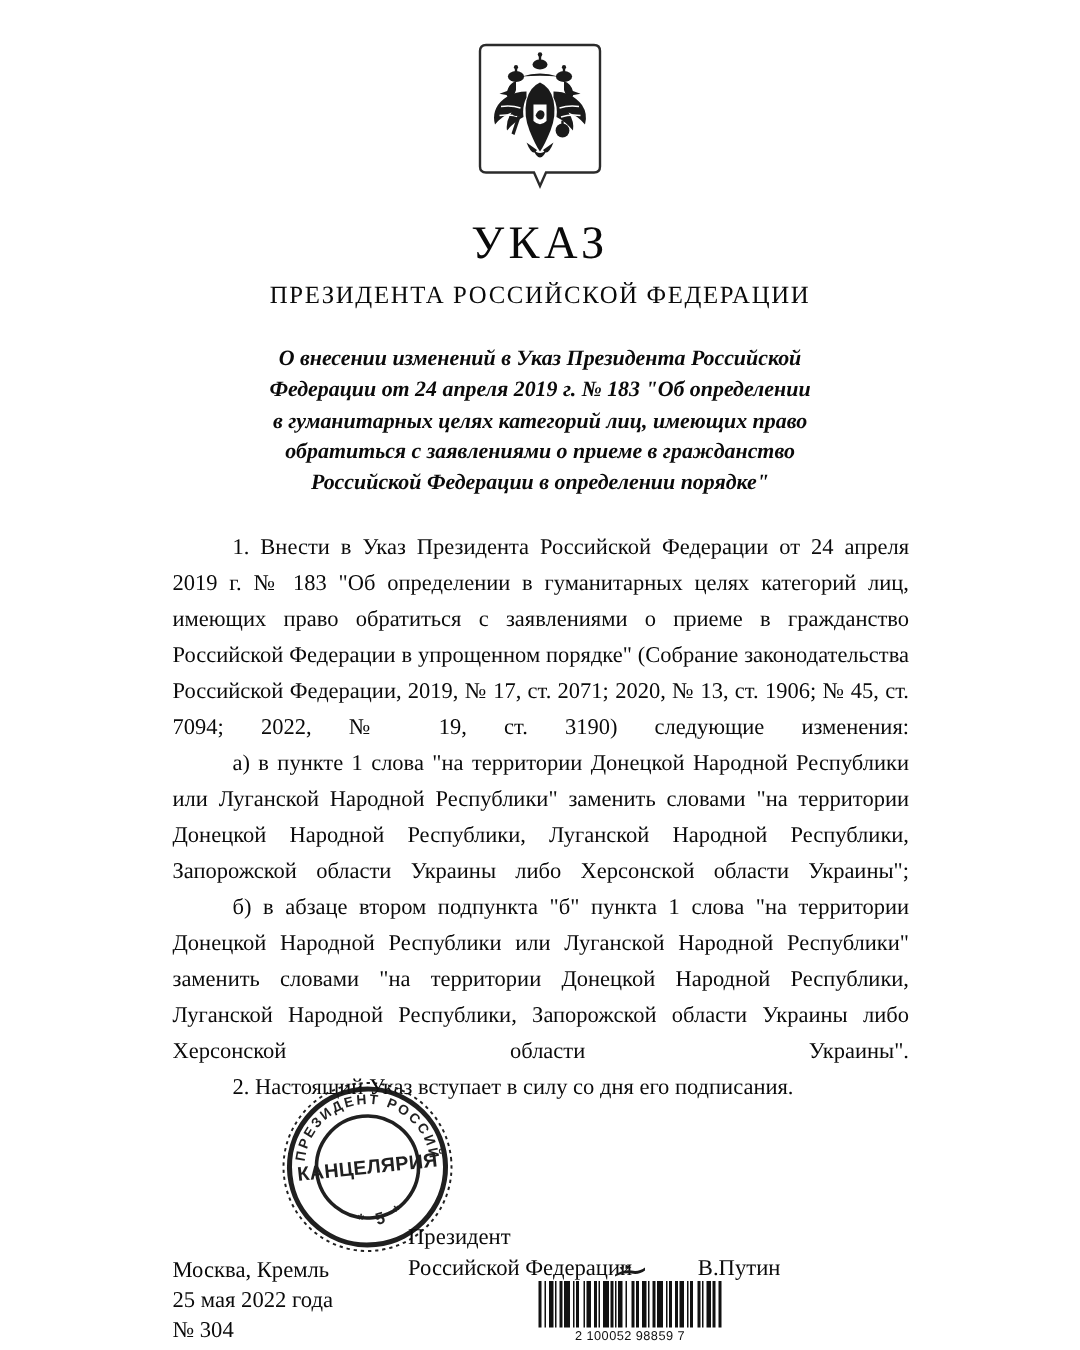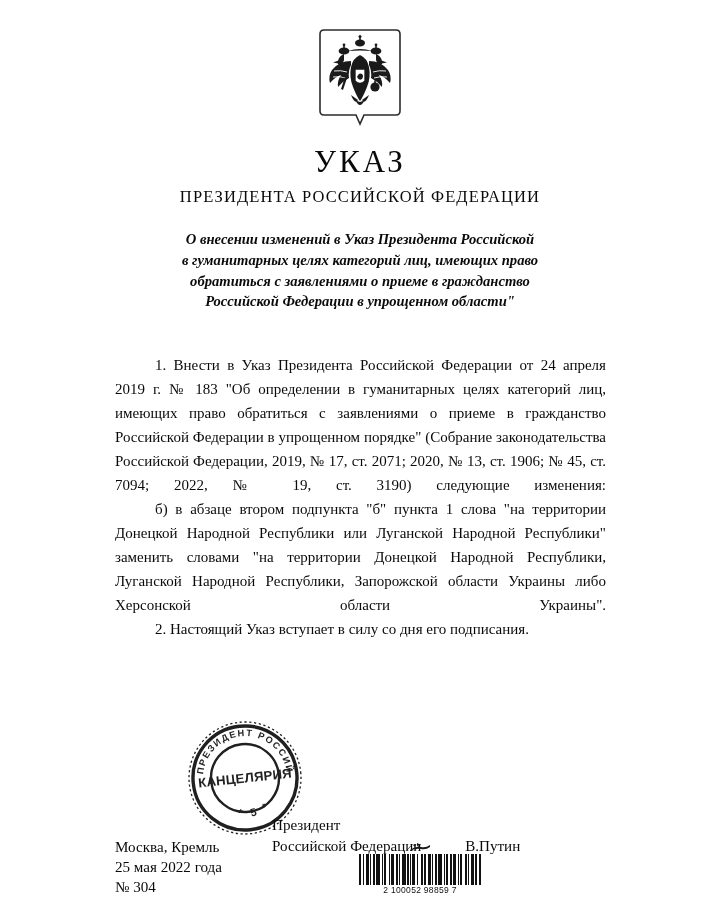--- a/index.html
+++ b/index.html
@@ -214,27 +214,29 @@
         </g>
       </svg>
     </div>
   </div>
 
   <div class="title-main">УКАЗ</div>
   <div class="title-sub">ПРЕЗИДЕНТА РОССИЙСКОЙ ФЕДЕРАЦИИ</div>
 
   <div class="doc-subject">
     <div>О внесении изменений в Указ Президента Российской</div>
+    <div>Федерации от 24 апреля 2019 г. № 183 "Об определении</div>
     <div>в гуманитарных целях категорий лиц, имеющих право</div>
     <div>обратиться с заявлениями о приеме в гражданство</div>
-    <div>Российской Федерации в упрощенном области"</div>
+    <div>Российской Федерации в определении порядке"</div>
   </div>
 
   <div class="body-block">
     <p class="para just-all">1. Внести в Указ Президента Российской Федерации от 24 апреля 2019 г. № 183 "Об определении в гуманитарных целях категорий лиц, имеющих право обратиться с заявлениями о приеме в гражданство Российской Федерации в упрощенном порядке" (Собрание законодательства Российской Федерации, 2019, № 17, ст. 2071; 2020, № 13, ст. 1906; № 45, ст. 7094; 2022, № 19, ст. 3190) следующие изменения:</p>
+    <p class="para just-all">а) в пункте 1 слова "на территории Донецкой Народной Республики или Луганской Народной Республики" заменить словами "на территории Донецкой Народной Республики, Луганской Народной Республики, Запорожской области Украины либо Херсонской области Украины";</p>
     <p class="para just-all">б) в абзаце втором подпункта "б" пункта 1 слова "на территории Донецкой Народной Республики или Луганской Народной Республики" заменить словами "на территории Донецкой Народной Республики, Луганской Народной Республики, Запорожской области Украины либо Херсонской области Украины".</p>
     <p class="para">2. Настоящий Указ вступает в силу со дня его подписания.</p>
   </div>
 
   <div class="stamp">
     <svg viewBox="0 0 118 118" width="118" height="118" aria-hidden="true">
       <defs>
         <path id="arcTop" d="M 17 59 A 42 42 0 0 1 101 59"></path>
         <path id="arcBot" d="M 20 59 A 39 39 0 0 0 98 59"></path>
       </defs>

